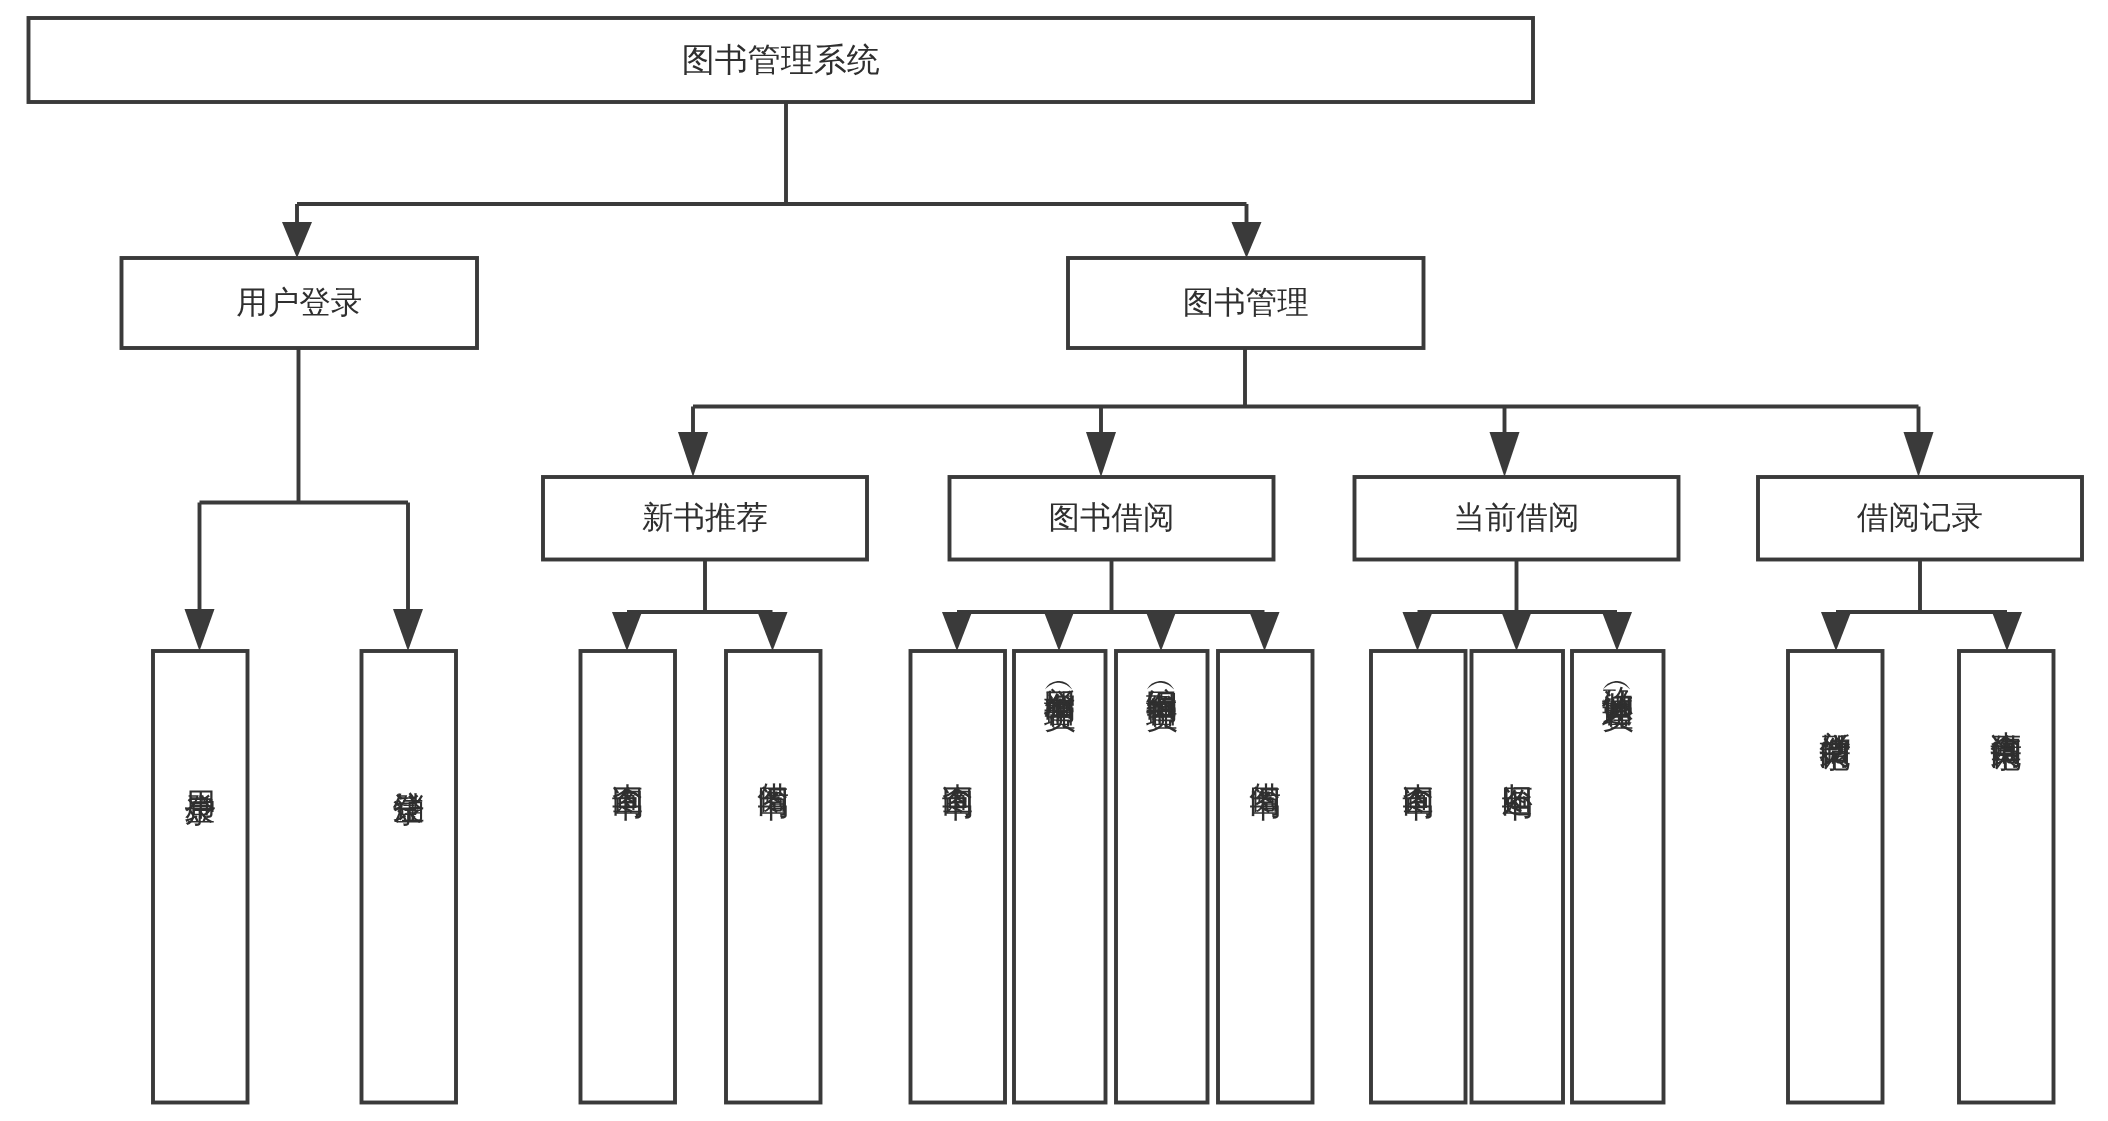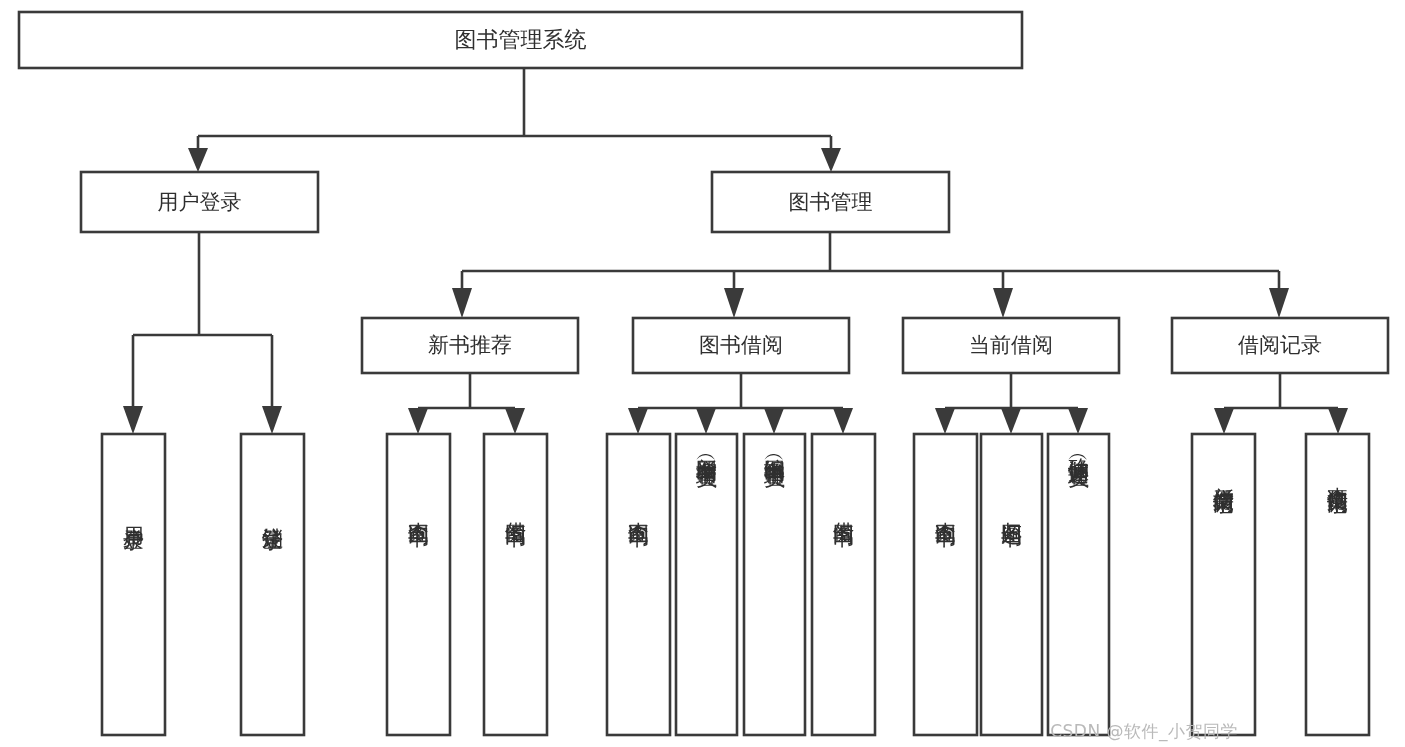--- a/index.html
+++ b/index.html
@@ -244,15 +244,14 @@
   </div>
 
   <div class="vlabel-box" style="left:1192px; top:470px; width:63px; height:260px;">
     <span class="vlabel-text">新增借阅记录</span>
   </div>
 
   <div class="vlabel-box" style="left:1306px; top:470px; width:63px; height:260px;">
     <span class="vlabel-text">查询借阅记录</span>
   </div>
 
-  <div class="watermark">CSDN @软件_小贺同学</div>
 
 </div>
 
 </body></html>

